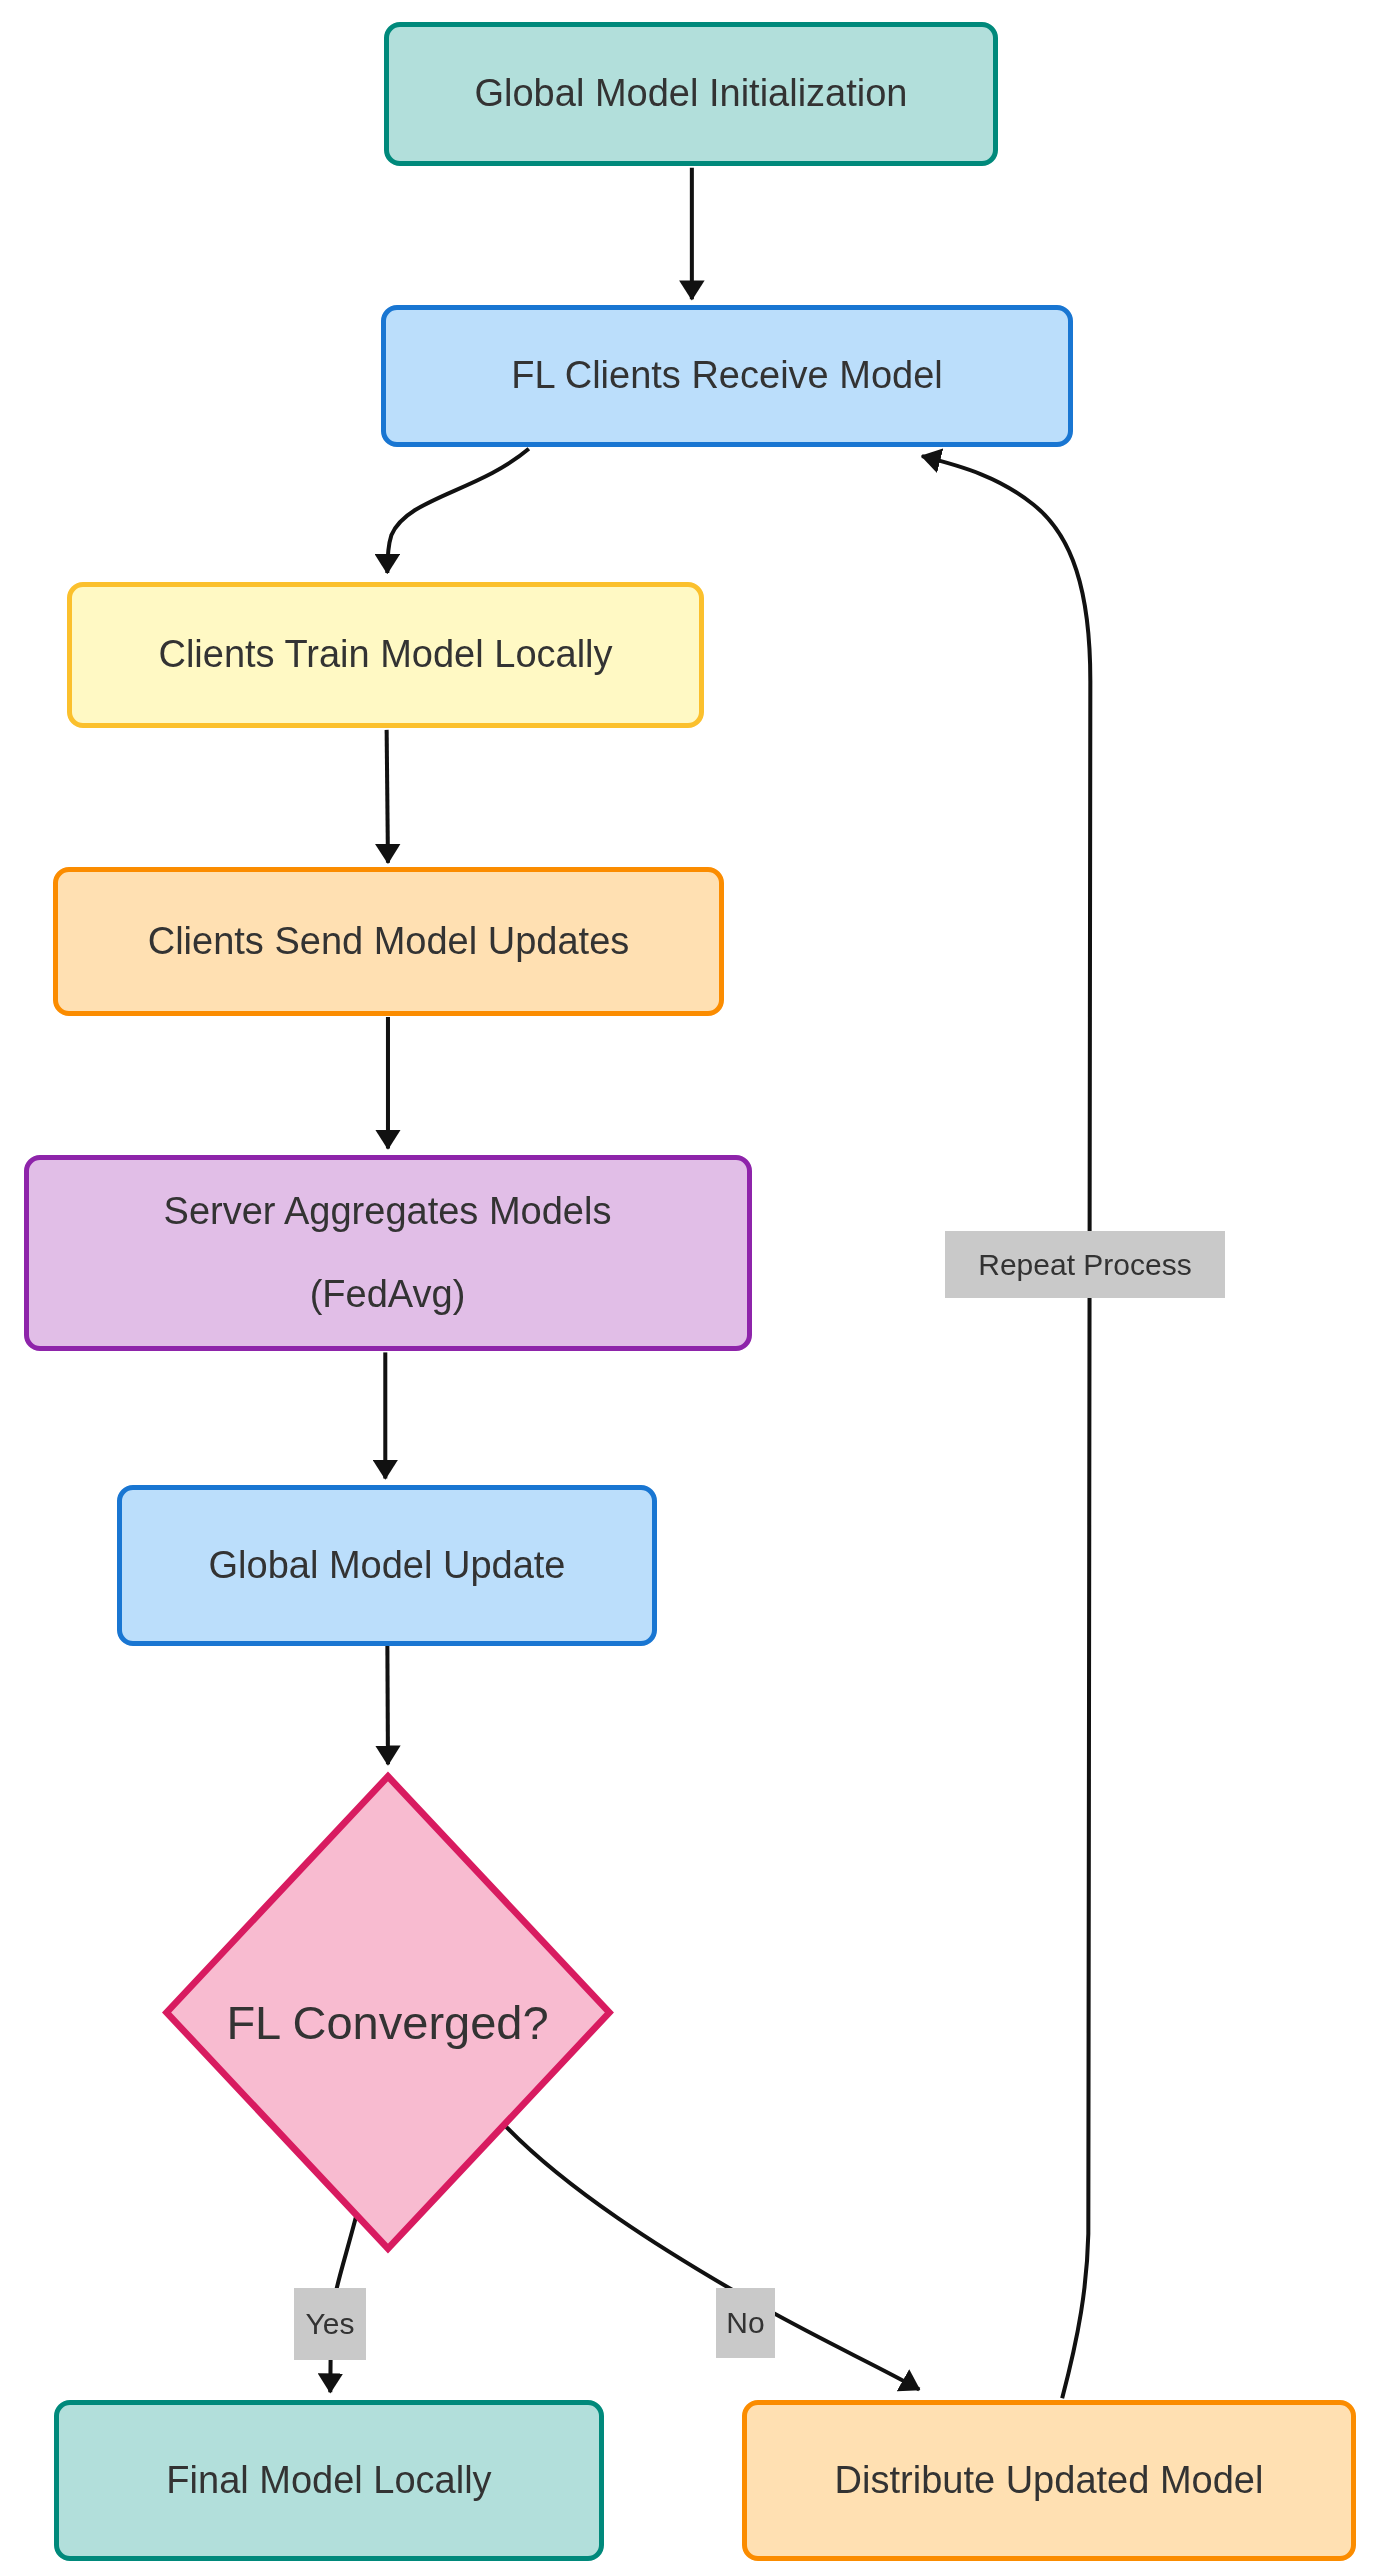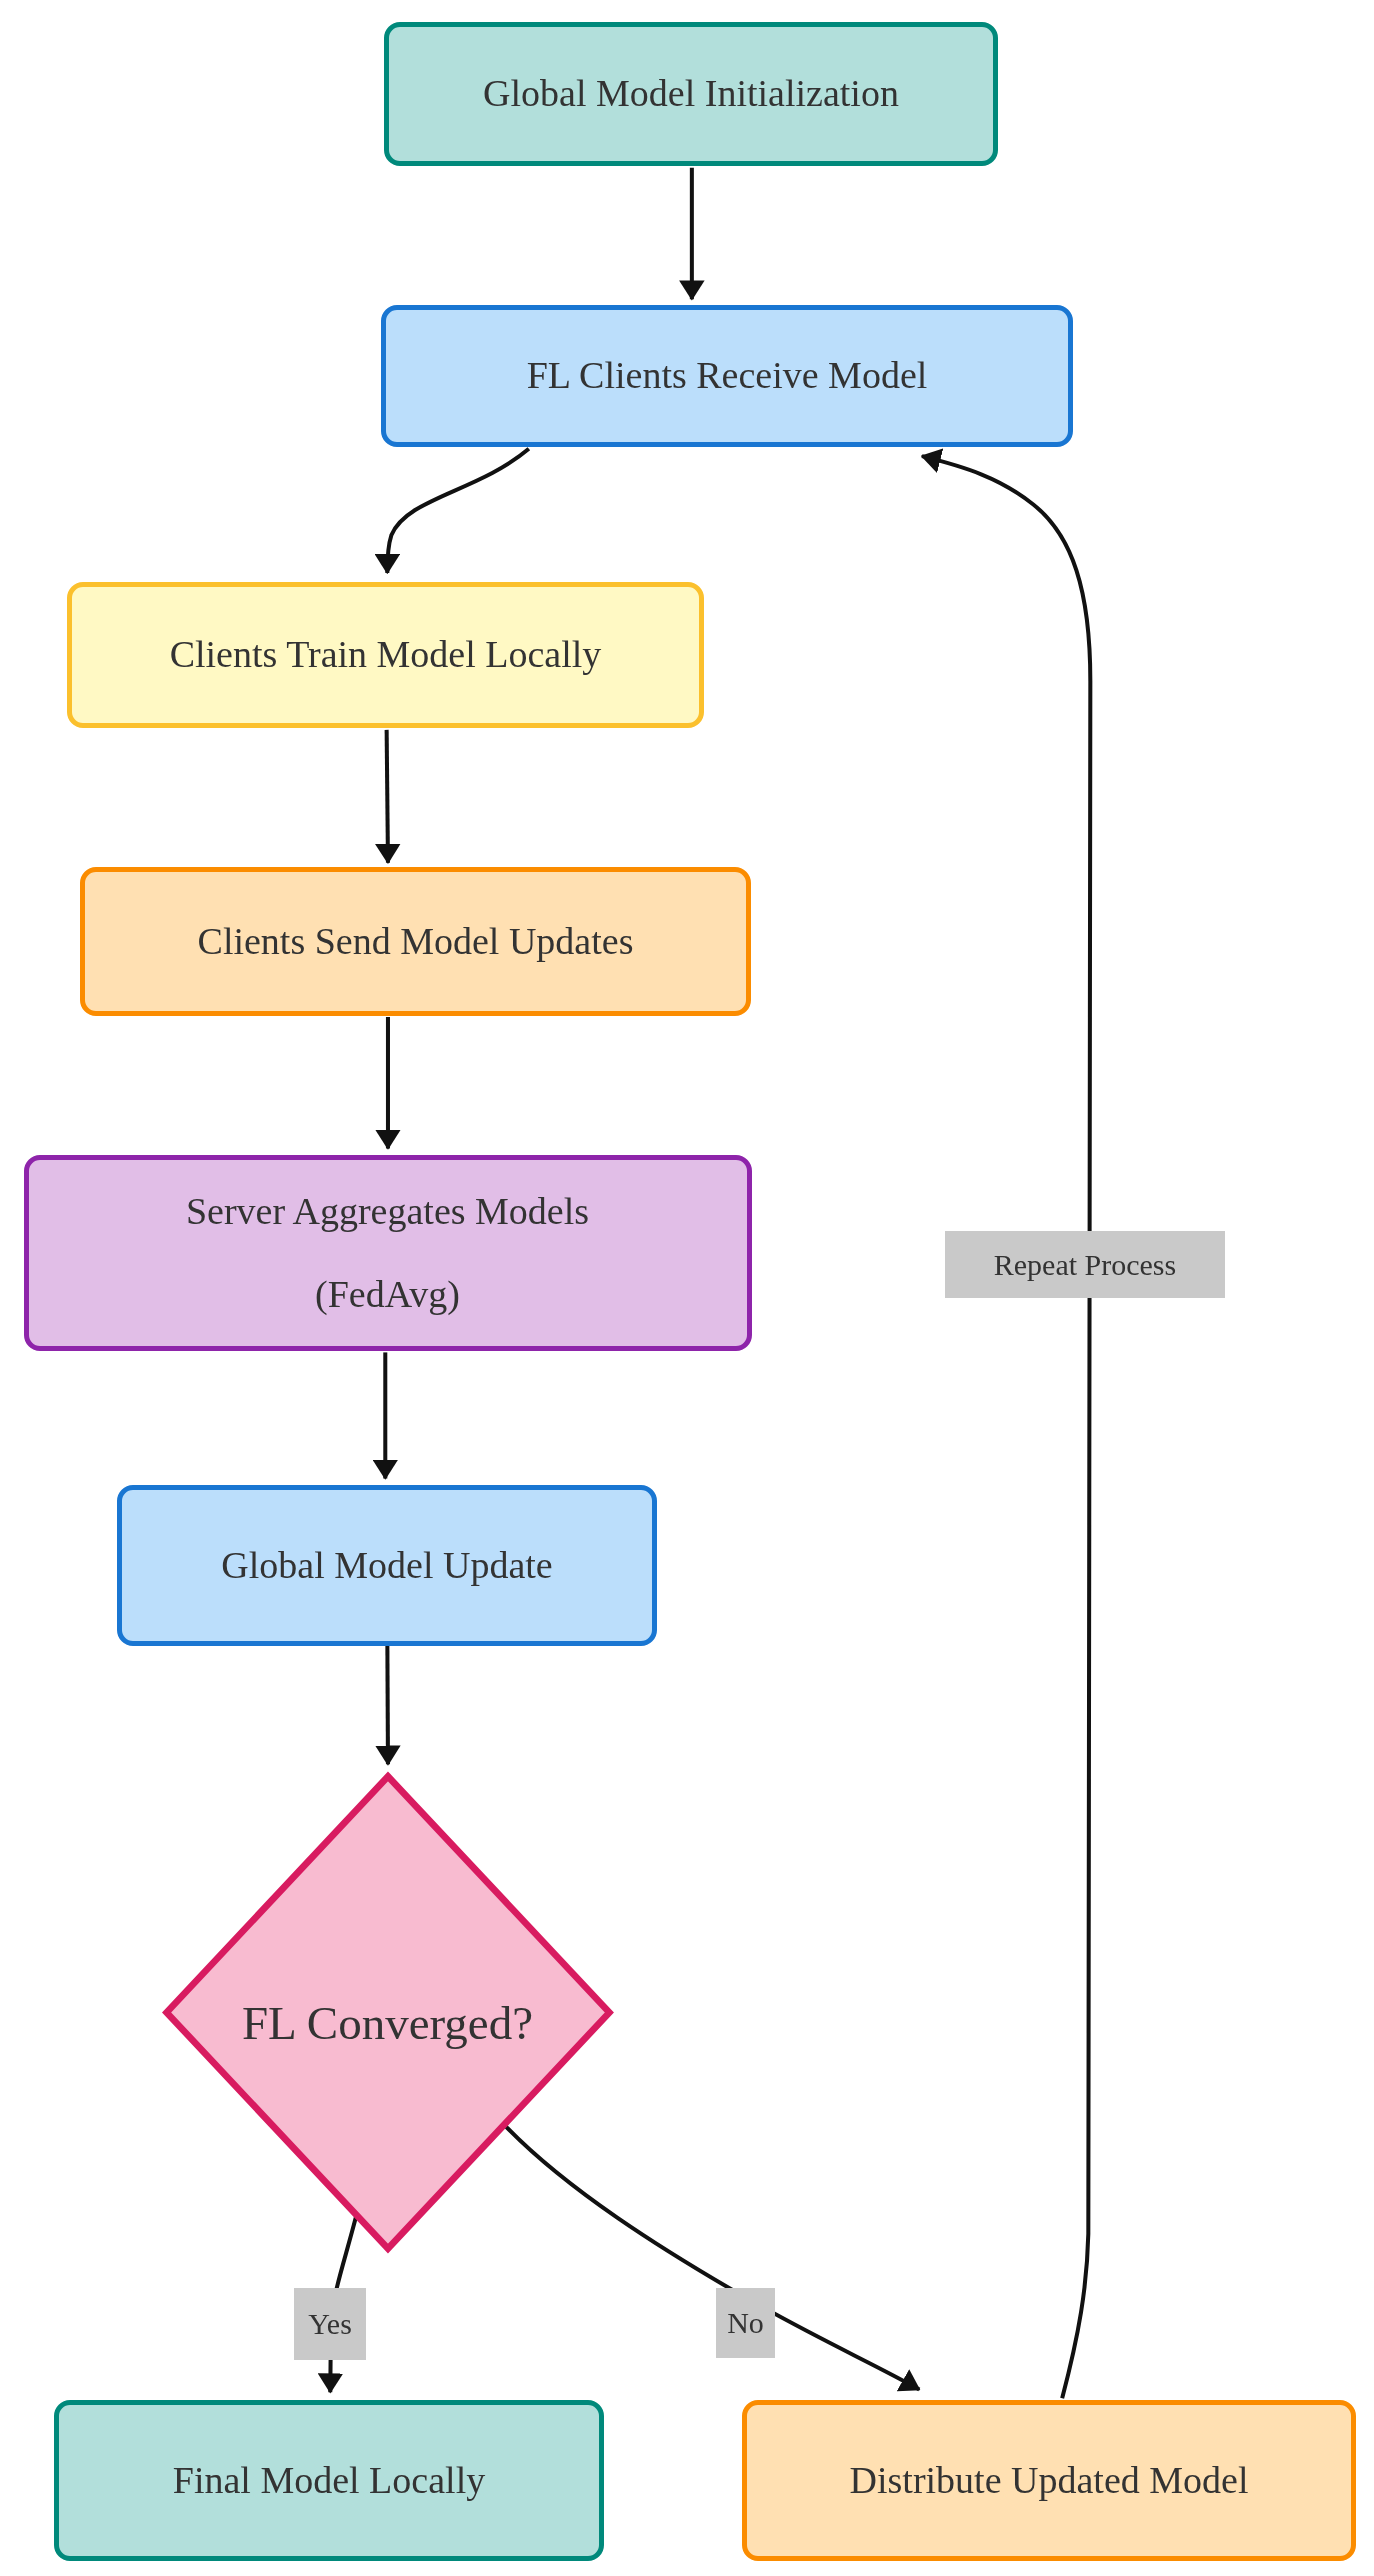--- a/index.html
+++ b/index.html
@@ -1,20 +1,20 @@
 <!DOCTYPE html>
 <html style="font-size:10.7px"><head>
 <meta charset="utf-8">
 <style>
   html,body{margin:0;padding:0;background:#ffffff;}
   .canvas{
     position:relative;
     width:1375px;height:2576px;
     background:#ffffff;
-    font-family:Liberation Serif, serif;
+    font-family:Liberation Sans, sans-serif;
     color:#333333;
     overflow:hidden;
   }
   .edges{position:absolute;left:0;top:0;width:1375px;height:2576px;z-index:1;}
   .edge{fill:none;stroke:#111111;stroke-width:6px;}
   .node{
     position:absolute;z-index:2;
     display:flex;align-items:center;justify-content:center;
     text-align:center;
     font-size:38px;line-height:1.25;
@@ -70,21 +70,21 @@
   </div>
 
   <div class="node node-blue" style="left:381px;top:305px;width:692px;height:142px;">
     <span>FL Clients Receive Model</span>
   </div>
 
   <div class="node node-yellow" style="left:67px;top:582px;width:637px;height:146px;">
     <span>Clients Train Model Locally</span>
   </div>
 
-  <div class="node node-orange" style="left:53px;top:867px;width:671px;height:149px;margin-left:27px;">
+  <div class="node node-orange" style="left:53px;top:867px;width:671px;height:149px;">
     <span>Clients Send Model Updates</span>
   </div>
 
   <div class="node node-purple" style="left:23.5px;top:1155px;width:728px;height:196px;">
     <span class="two-line">
       <span>Server Aggregates Models</span>
       <span>(FedAvg)</span>
     </span>
   </div>
 

